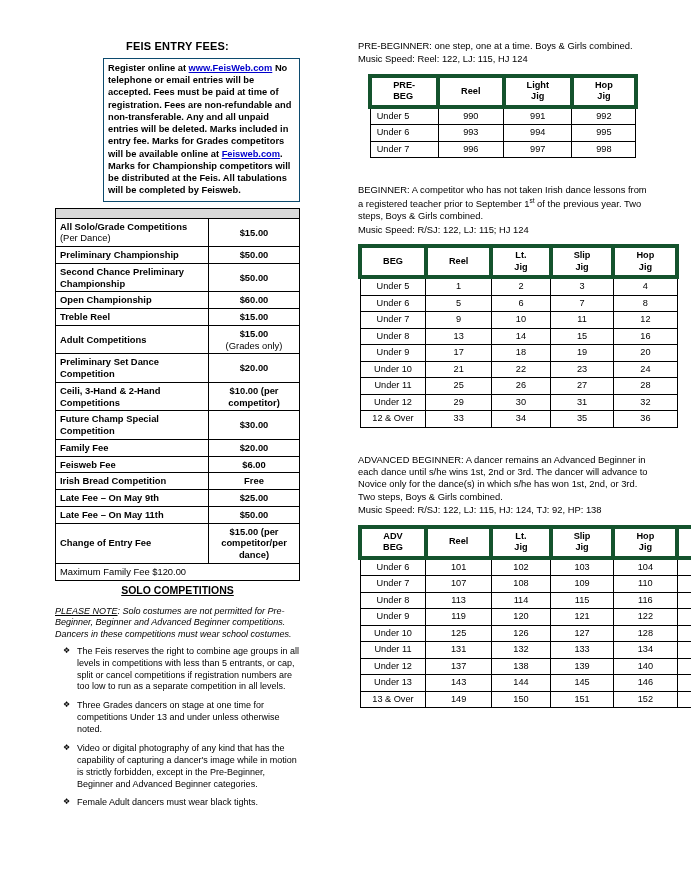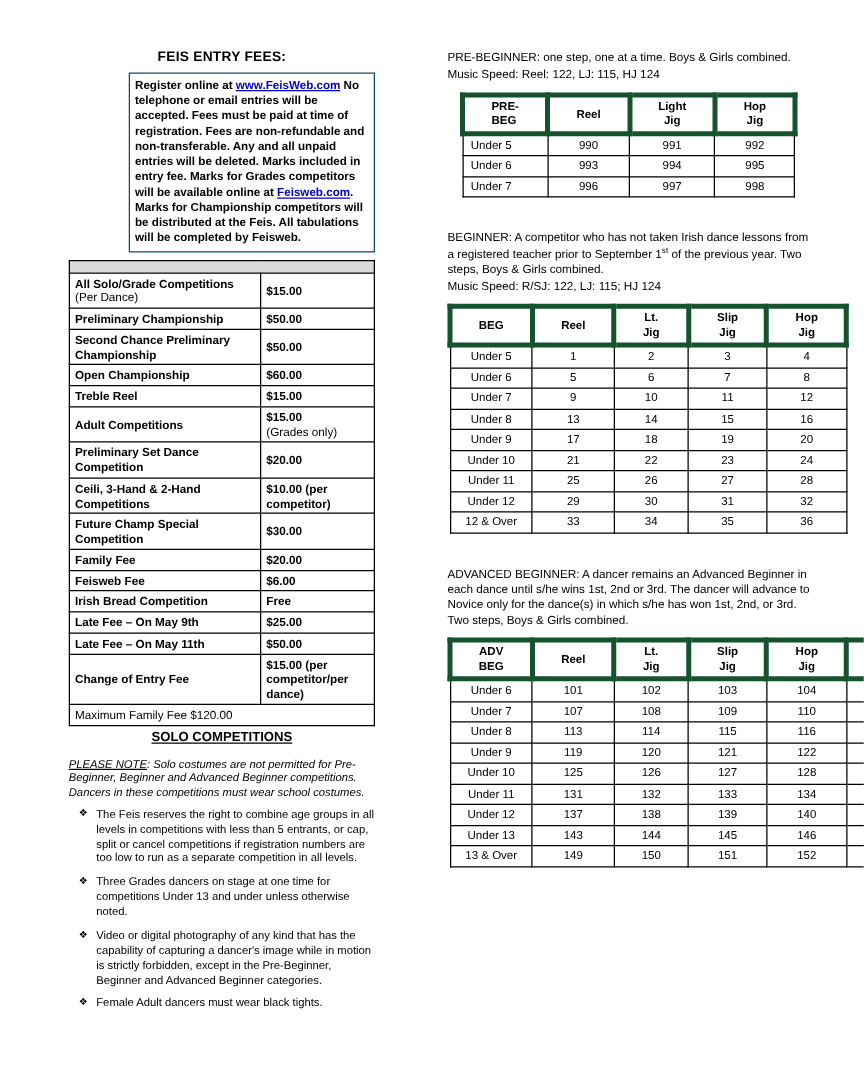--- a/index.html
+++ b/index.html
@@ -34,21 +34,21 @@
     border-collapse:collapse;width:100%;margin-top:6px;
     font-size:9.4px;
     padding-left:20px;
   }
   table.fees td{
     border:1px solid #000;
     padding:2px 4px;
     vertical-align:middle;
     font-weight:bold;
   }
-  table.fees td.val{width:82px;font-weight:bold;}
+  table.fees td.val{width:82px;font-weight:bold;text-align:center;}
   table.fees tr.spacer td{
     background:#d9d9d9;height:9px;padding:0;border:1px solid #000;
   }
   table.fees td.maxfee{
     text-align:left;font-weight:normal;
   }
   .sub{font-weight:normal;}
 
   h3.solo-title{
     font-size:10.5px;font-weight:bold;text-align:center;margin:3px 0 3px 0;text-decoration:underline;
@@ -338,20 +338,23 @@
         </tr>
       </tbody>
     </table>
 
     <div class="gap-lg"></div>
 
     <div class="rgroup">
       <p>
         <span class="lbl">ADVANCED BEGINNER:</span><span> A dancer remains an Advanced Beginner in each dance until s/he wins 1st, 2nd or 3rd. The dancer will advance to Novice only for the dance(s) in which s/he has won 1st, 2nd, or 3rd. Two steps, Boys &amp; Girls combined.</span>
       </p>
+      <p>
+        <span class="lbl">Music Speed:</span><span> R/SJ: 122, LJ: 115, HJ: 124, TJ: 92, HP: 138</span>
+      </p>
     </div>
 
     <table class="grid t-adv">
       <thead>
         <tr>
           <th>ADV BEG</th>
           <th>Reel</th>
           <th>Lt. Jig</th>
           <th>Slip Jig</th>
           <th>Hop Jig</th>

